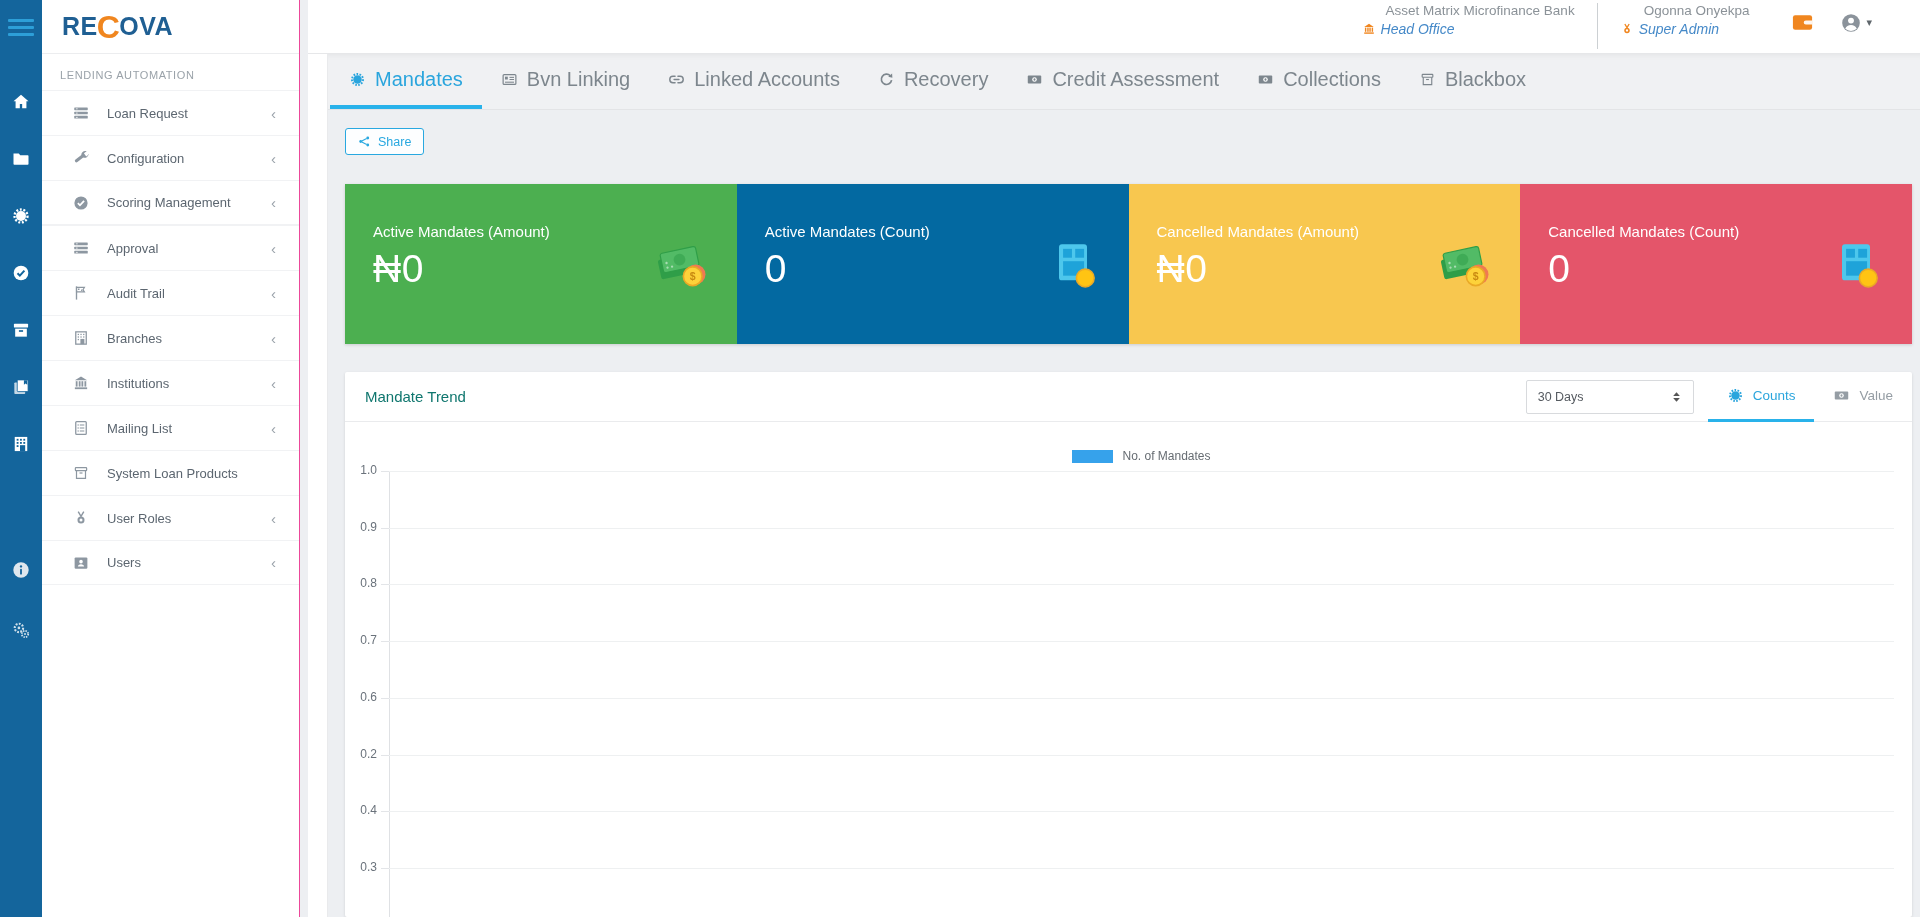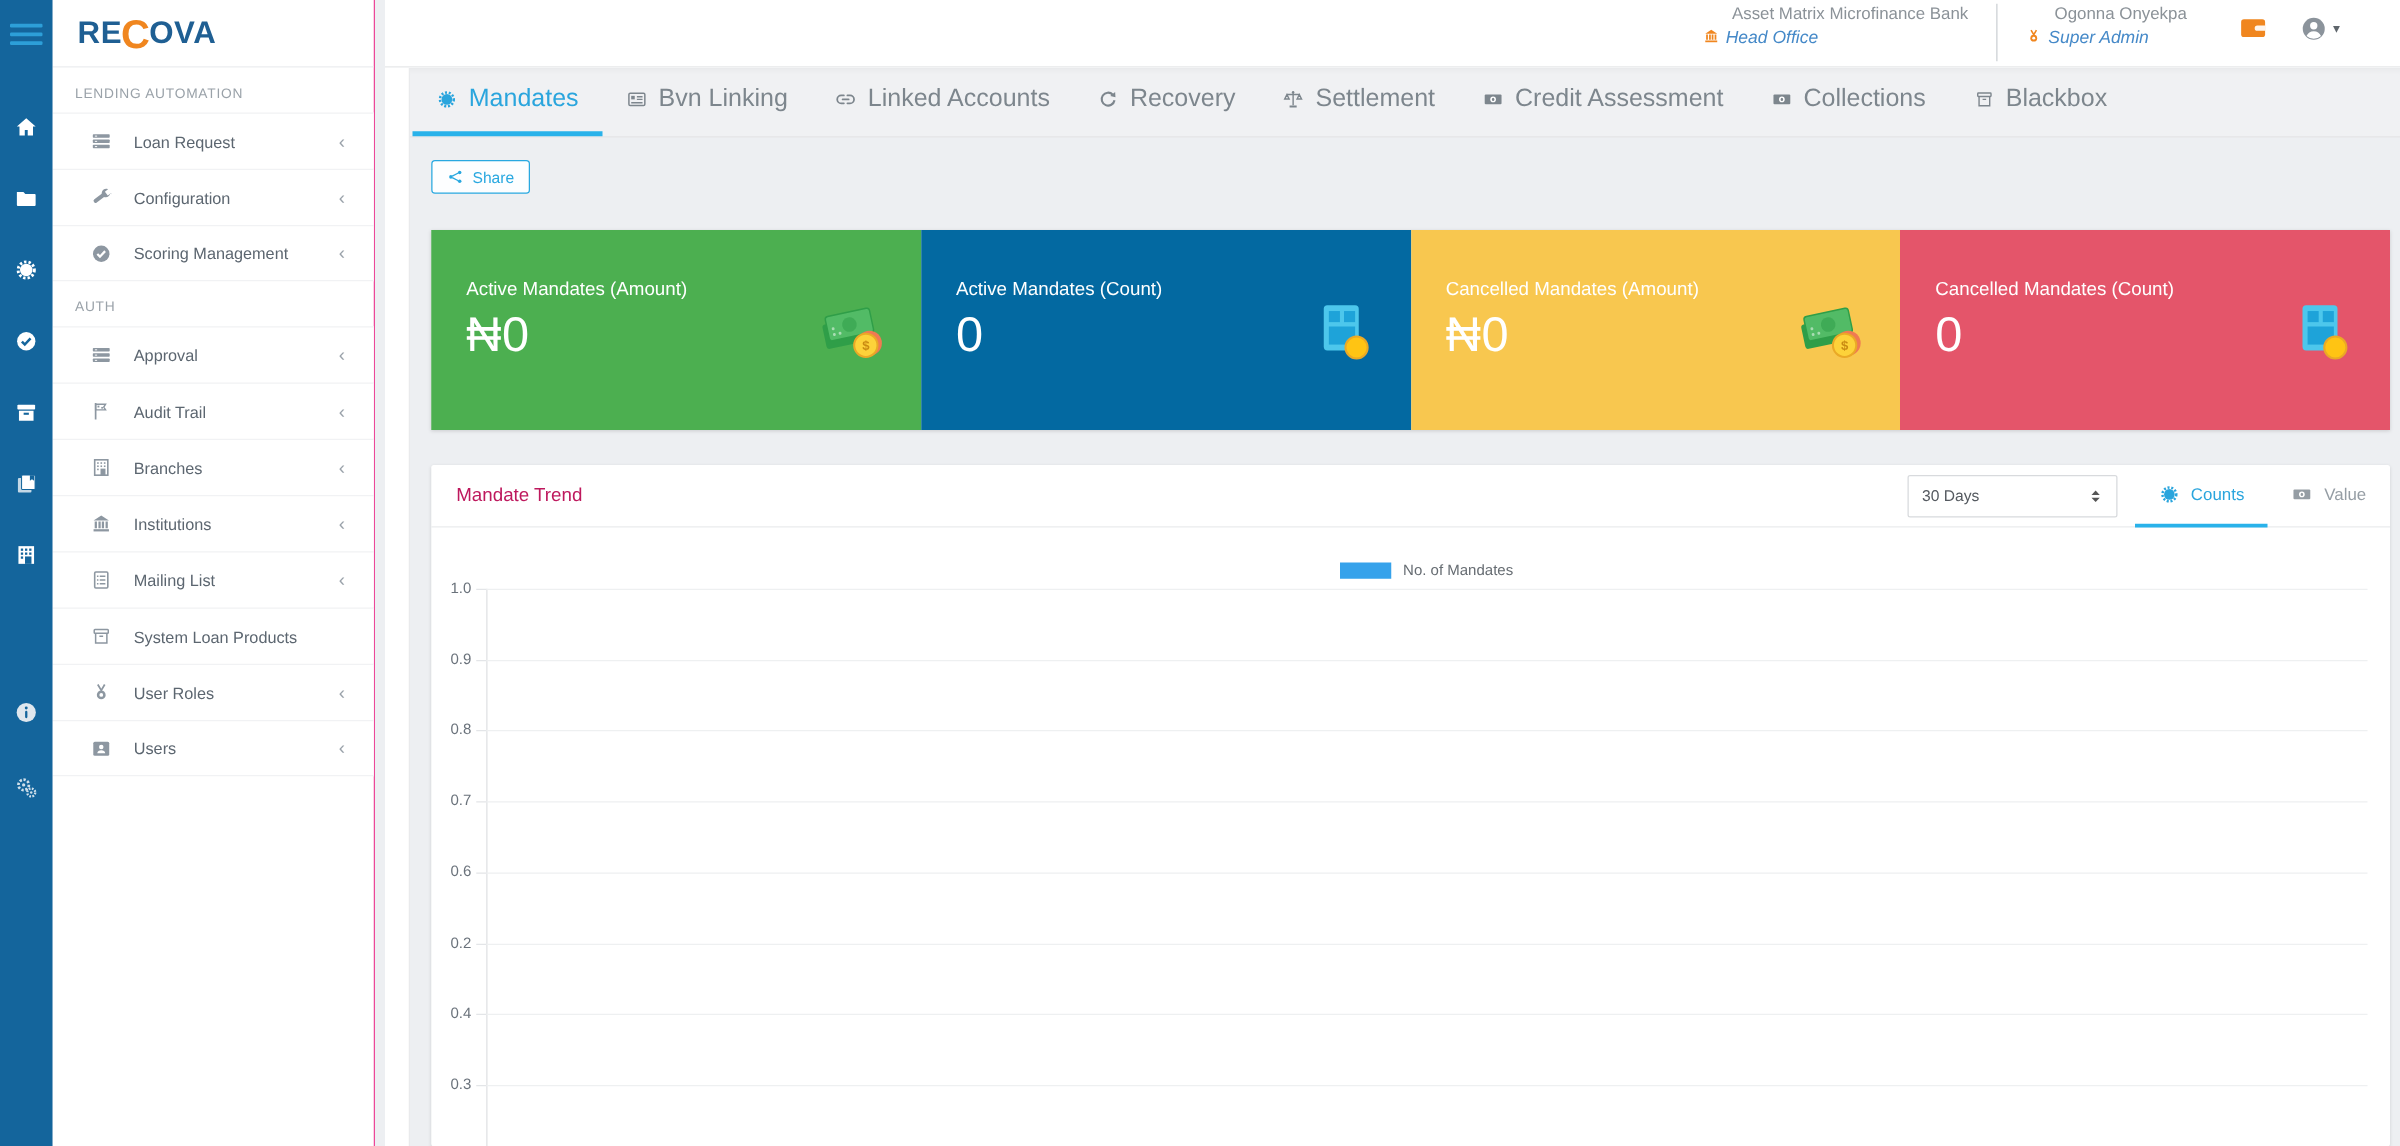--- a/index.html
+++ b/index.html
@@ -66,21 +66,21 @@
 
   .cards { display:flex; margin-top:29px; box-shadow:0 1px 3px rgba(0,0,0,.15); }
   .card { flex:1; height:160px; position:relative; color:#fff; padding:39px 0 0 28px; }
   .card-title { font-size:15px; }
   .card-value { font-size:39px; font-weight:300; margin-top:7px; letter-spacing:.5px; }
   .card-ico { position:absolute; right:28px; top:52px; width:56px; height:56px; }
   .card-ico svg { width:56px; height:56px; }
 
   .panel { margin-top:28px; background:#fff; border-radius:2px; box-shadow:0 1px 3px rgba(0,0,0,.12); }
   .panel-head { height:50px; display:flex; align-items:center; padding-left:20px; border-bottom:1px solid #eaebed; }
-  .panel-title { font-size:15px; color:#be185d; }
+  .panel-title { font-size:15px; color:#0f766e; }
   .range-select { margin-left:auto; width:168px; height:34px; border:1px solid #d8dadd; border-radius:2px; background:#fff;
                   display:flex; align-items:center; justify-content:space-between; padding:0 11px; font-size:12.5px; color:#555a60; cursor:pointer; }
   .range-select svg { width:11px; height:14px; }
   .views { display:flex; height:50px; margin-left:14px; }
   .view { display:flex; align-items:center; gap:9px; padding:0 19px; font-size:13.5px; color:#959da4;
           border-bottom:3px solid transparent; cursor:pointer; }
   .view svg { width:17px; height:17px; }
   .view.active { color:#2aa5dd; border-bottom-color:#29b2ea; }
 
   .chart-body { position:relative; height:495px; overflow:hidden; }
@@ -213,21 +213,20 @@
     <span class="mi-ico">
         <svg viewBox="0 0 24 24">
           <circle cx="12" cy="12" r="8.8" fill="currentColor"></circle>
           <path d="M7.8 12.3l2.8 2.8 5.5-5.9" stroke="#fff" stroke-width="2.4" fill="none"></path>
         </svg>
       </span>
     <span class="mi-label">Scoring Management</span>
     <span class="mi-chev">‹</span>
   </div>
 
-  <div class="section-label">AUTH</div>
 
   <div class="menu-item">
     <span class="mi-ico">
         <svg viewBox="0 0 24 24">
           <g fill="currentColor">
             <rect x="3" y="4.6" width="18" height="3.6" rx=".8"></rect>
             <rect x="3" y="10.2" width="18" height="3.6" rx=".8"></rect>
             <rect x="3" y="15.8" width="18" height="3.6" rx=".8"></rect>
           </g>
           <g fill="#fff">
@@ -416,32 +415,20 @@
           </g>
         </svg>
       <span>Linked Accounts</span>
     </div>
     <div class="tab">
       <svg viewBox="0 0 24 24">
           <path d="M19.2 13a7.3 7.3 0 1 1-1.9-6.3" fill="none" stroke="currentColor" stroke-width="2.4"></path>
           <polygon points="19.9,3.6 20.3,9.7 14.4,8.1" fill="currentColor"></polygon>
         </svg>
       <span>Recovery</span>
-    </div>
-    <div class="tab">
-      <svg viewBox="0 0 24 24">
-          <g stroke="currentColor" stroke-width="1.6" fill="none">
-            <line x1="12" y1="4.5" x2="12" y2="18.5"></line>
-            <line x1="5" y1="6.5" x2="19" y2="6.5"></line>
-            <path d="M5 6.5l-2.5 5h5zM19 6.5l-2.5 5h5z"></path>
-            <line x1="8" y1="20" x2="16" y2="20" stroke-width="2.2"></line>
-          </g>
-          <circle cx="12" cy="4" r="1.4" fill="currentColor"></circle>
-        </svg>
-      <span>Settlement</span>
     </div>
     <div class="tab">
       <svg viewBox="0 0 24 24">
           <rect x="2.5" y="6.5" width="19" height="11" rx="1.2" fill="currentColor"></rect>
           <circle cx="12" cy="12" r="3.2" fill="#fff"></circle>
           <ellipse cx="12" cy="12" rx="1.4" ry="1.9" fill="currentColor"></ellipse>
         </svg>
       <span>Credit Assessment</span>
     </div>
     <div class="tab">

